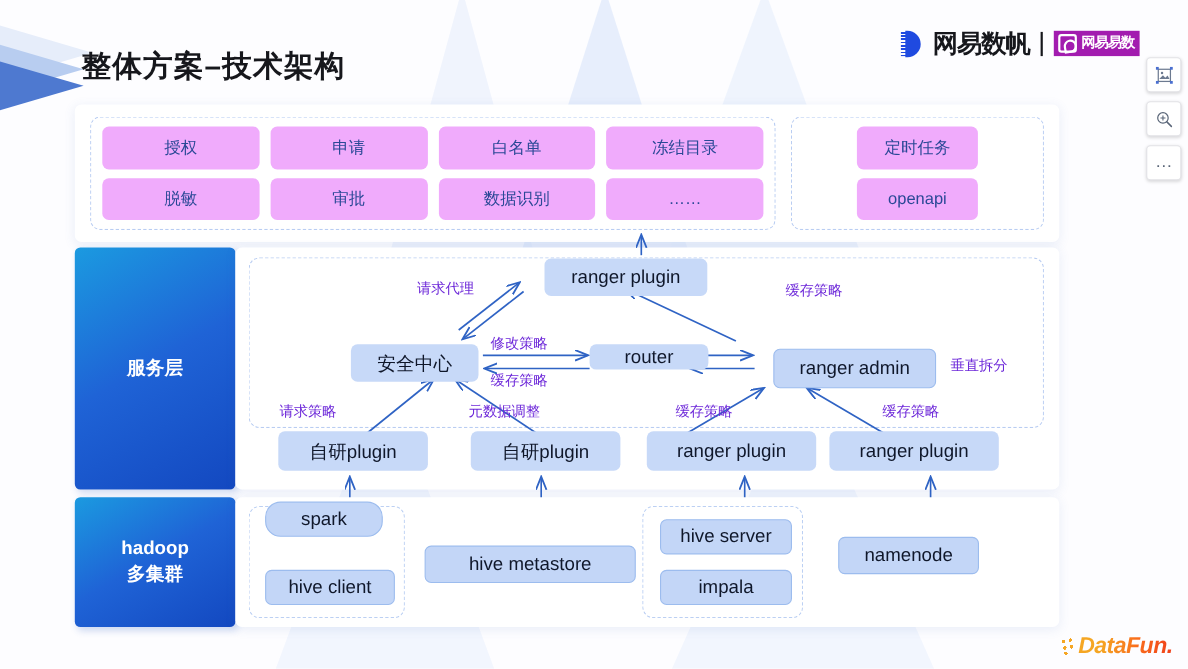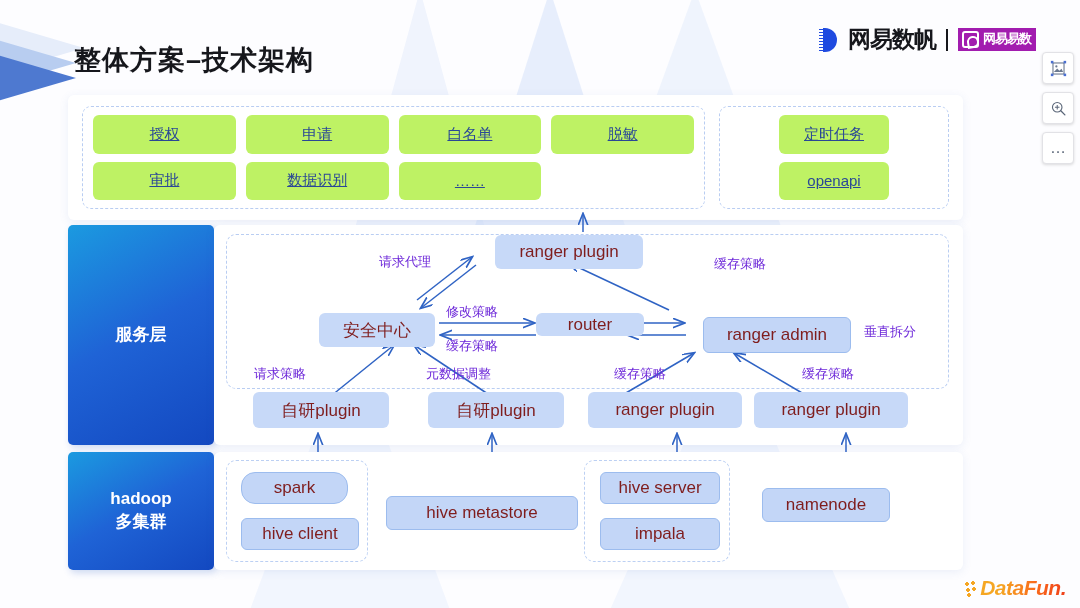--- a/index.html
+++ b/index.html
@@ -95,35 +95,35 @@
   #layer-business .layer-body { margin-left:0; }
   .biz-wrap { display:flex; gap:14px; padding:11px 14px; height:100%; }
   .biz-group {
     border:1px dashed #b9cdf2; border-radius:9px; padding:8px 10px;
     display:grid; grid-auto-flow:column; gap:8px 10px;
     grid-template-rows:1fr 1fr;
   }
   .biz-group.g1 { flex:1 1 auto; grid-template-columns:repeat(4,1fr); grid-auto-flow:row; }
   .biz-group.g2 { flex:0 0 230px; grid-template-columns:1fr; grid-auto-flow:row; }
   .chip {
-    background:#bef264; color:#2a4896; border-radius:6px;
+    background:#f0abfc; color:#2a4896; border-radius:6px;
     display:flex; align-items:center; justify-content:center;
-    font-size:15px; min-height:33px;text-decoration:underline;
+    font-size:15px; min-height:33px;
   }
   .g2 .chip { width:110px; margin:0 auto; }
 
   
   #layer-service { left:68px; top:225px; width:895px; height:220px; }
   #layer-service .layer-tag { width:146px; height:220px; }
   .svc-inner {
     position:absolute; left:12px; top:9px; right:14px; height:155px;
     border:1px dashed #b9cdf2; border-radius:10px;
   }
   .node {
-    position:absolute; background:#c7d9f8; color:#7f1d1d; border-radius:6px;
+    position:absolute; background:#c7d9f8; color:#0f172a; border-radius:6px;
     display:flex; align-items:center; justify-content:center;
     font-size:17px; white-space:nowrap;
   }
   .node.stacked { background:#c3d6f7; border:1px solid #9cbcee; }
   .node.stacked::before, .node.stacked::after {
     content:""; position:absolute; background:#c3d6f7; border:1px solid #9cbcee;
     border-radius:6px; z-index:-1;
   }
   .node.stacked::before { left:-7px; top:-7px; right:7px; bottom:7px; }
   .node.stacked::after  { left:-13px; top:-13px; right:13px; bottom:13px; }
@@ -208,20 +208,21 @@
     <div class="tool-btn">…</div>
   </div>
 
   <div class="layer" id="layer-business">
     <div class="layer-body">
       <div class="biz-wrap">
         <div class="biz-group g1">
           <div class="chip">授权</div>
           <div class="chip">申请</div>
           <div class="chip">白名单</div>
+          <div class="chip">冻结目录</div>
           <div class="chip">脱敏</div>
           <div class="chip">审批</div>
           <div class="chip">数据识别</div>
           <div class="chip">……</div>
         </div>
         <div class="biz-group g2">
           <div class="chip">定时任务</div>
           <div class="chip">openapi</div>
         </div>
       </div>
@@ -308,21 +309,21 @@
       <div>
         <div>hadoop</div>
         <div>多集群</div>
       </div>
     </div>
     <div class="layer-body">
 
       <div class="hdp-group" style="left:12px; top:8px; width:142px; height:102px;"></div>
       <div class="hdp-group" style="left:370px; top:8px; width:146px; height:102px;"></div>
 
-      <div class="node stacked" style="left:27px; top:20px; width:107px; height:32px;border-radius:14px;">spark</div>
+      <div class="node stacked" style="left:27px; top:4px; width:107px; height:32px;border-radius:14px;">spark</div>
       <div class="node stacked" style="left:27px; top:66px; width:118px; height:32px;">hive client</div>
 
       <div class="node stacked" style="left:172px; top:44px; width:192px; height:34px;">hive metastore</div>
 
       <div class="node stacked" style="left:386px; top:20px; width:120px; height:32px;">hive server</div>
       <div class="node stacked" style="left:386px; top:66px; width:120px; height:32px;">impala</div>
 
       <div class="node stacked" style="left:548px; top:36px; width:128px; height:34px;">namenode</div>
     </div>
   </div>

